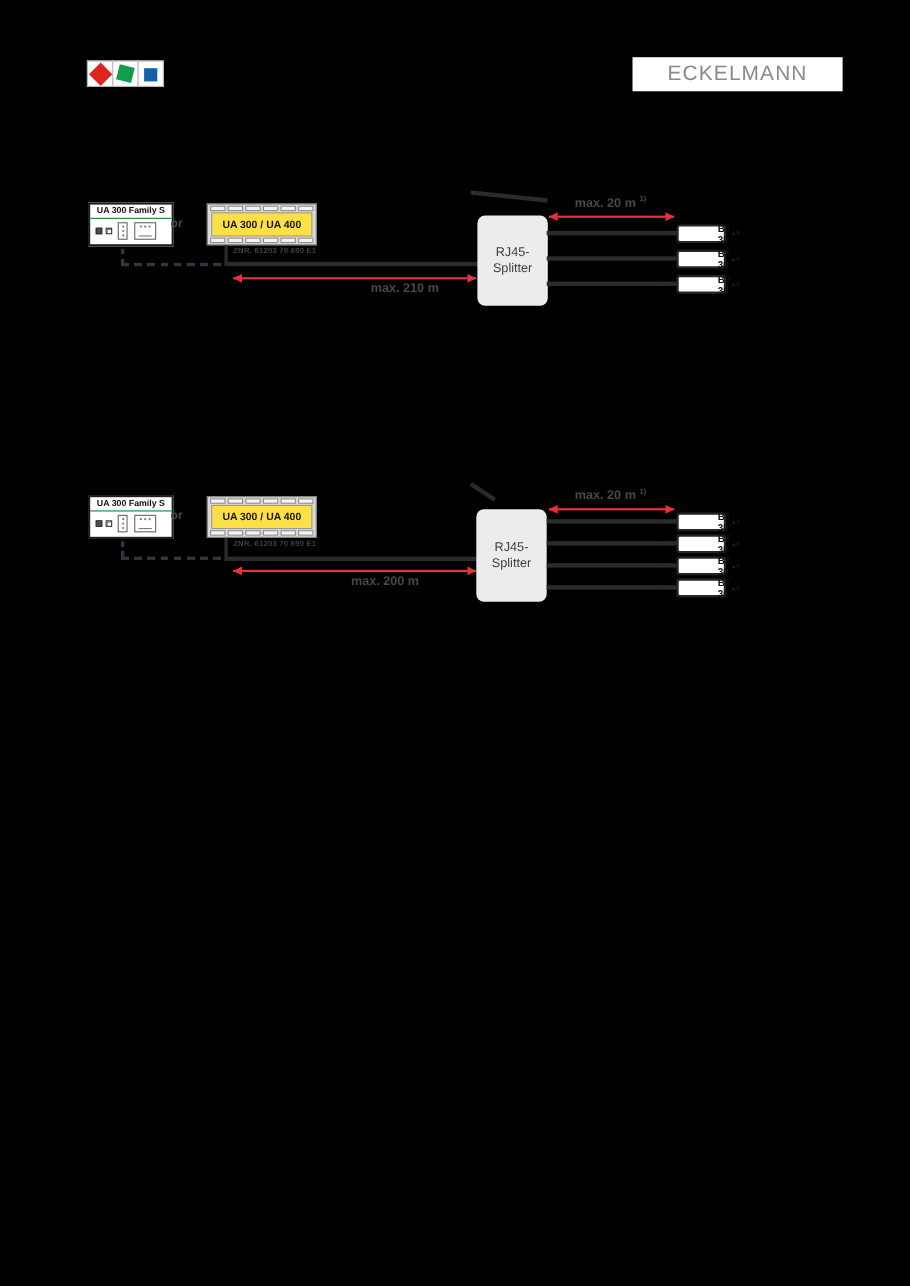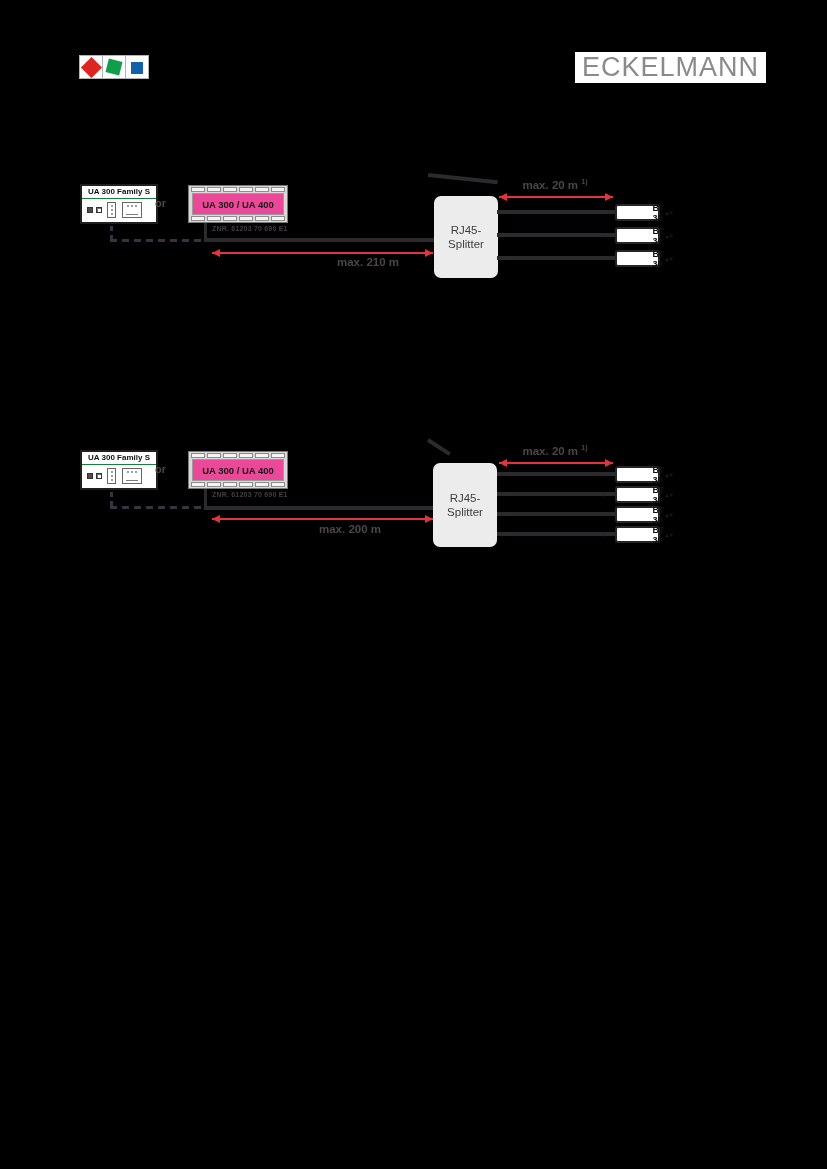--- a/index.html
+++ b/index.html
@@ -8,21 +8,21 @@
 
   
   .logo-mark{position:absolute;left:79px;top:55px;display:flex;}
   .logo-cell{width:22px;height:22px;background:#fff;border:1px solid #b3b3b3;
              margin-left:-1px;display:flex;align-items:center;justify-content:center;overflow:hidden;}
   .logo-cell:first-child{margin-left:0;}
   .shape-red{width:15px;height:15px;background:var(--logo-red,#de2420);transform:rotate(45deg);}
   .shape-green{width:14px;height:14px;background:var(--logo-green,#119e4a);transform:rotate(14deg);}
   .shape-blue{width:12px;height:12px;background:var(--logo-blue,#1160a8);transform:translateY(1px);}
   .wordmark{position:absolute;left:575px;top:52px;width:191px;height:31px;background:#fff;
-            color:var(--wordmark-gray,#8a8a8a);font-size:27px;line-height:31px;text-align:center;
+            color:var(--wordmark-gray,#8a8a8a);font-size:19px;line-height:31px;text-align:center;
             letter-spacing:1px;font-weight:400;white-space:nowrap;}
 
   
   .diagram{position:absolute;left:0;width:827px;height:160px;}
   .d1{top:170px;} .d2{top:436px;}
 
   
   .dev-s{position:absolute;left:80px;top:14px;width:78px;height:40px;background:#fff;
          border:2px solid var(--device-border,#1f1f1f);box-sizing:border-box;}
   .dev-s-title{font-size:8px;font-weight:bold;color:#111;text-align:center;
@@ -40,21 +40,21 @@
                     background:#7c7c7c;margin:2px auto 0;box-shadow:-4px 0 0 0 #7c7c7c,4px 0 0 0 #7c7c7c;}
   .mod.wide::after{content:"";display:block;width:12px;height:4px;margin:3px auto 0;
                    border-bottom:1px solid #7c7c7c;}
 
   
   .dev-l{position:absolute;left:188px;top:15px;width:100px;height:38px;
          background:var(--device-gray,#d9d9d9);border:1px solid #7a7a7a;box-sizing:border-box;
          display:flex;flex-direction:column;}
   .tabs{display:flex;gap:2px;padding:1px 2px;height:7px;box-sizing:border-box;}
   .tab{flex:1;background:#f4f4f4;border:1px solid #8d8d8d;box-sizing:border-box;}
-  .dev-l-label{flex:1;background:#ec4899;border:1px solid #9a9a9a;margin:0 3px;
+  .dev-l-label{flex:1;background:#fde047;border:1px solid #9a9a9a;margin:0 3px;
                font-size:9.5px;font-weight:bold;color:#141414;display:flex;align-items:center;
                justify-content:center;white-space:nowrap;}
   .znr{position:absolute;left:212px;top:55px;font-size:7px;color:var(--part-number-gray,#453e43);
        letter-spacing:.2px;white-space:nowrap;font-weight:bold;}
 
   .or-label{position:absolute;left:155px;top:27px;font-size:11px;font-weight:bold;
             color:var(--label-gray,#4d4549);}
 
   
   .hline{position:absolute;height:4px;background:var(--cable-dark,#2d2a2e);}

